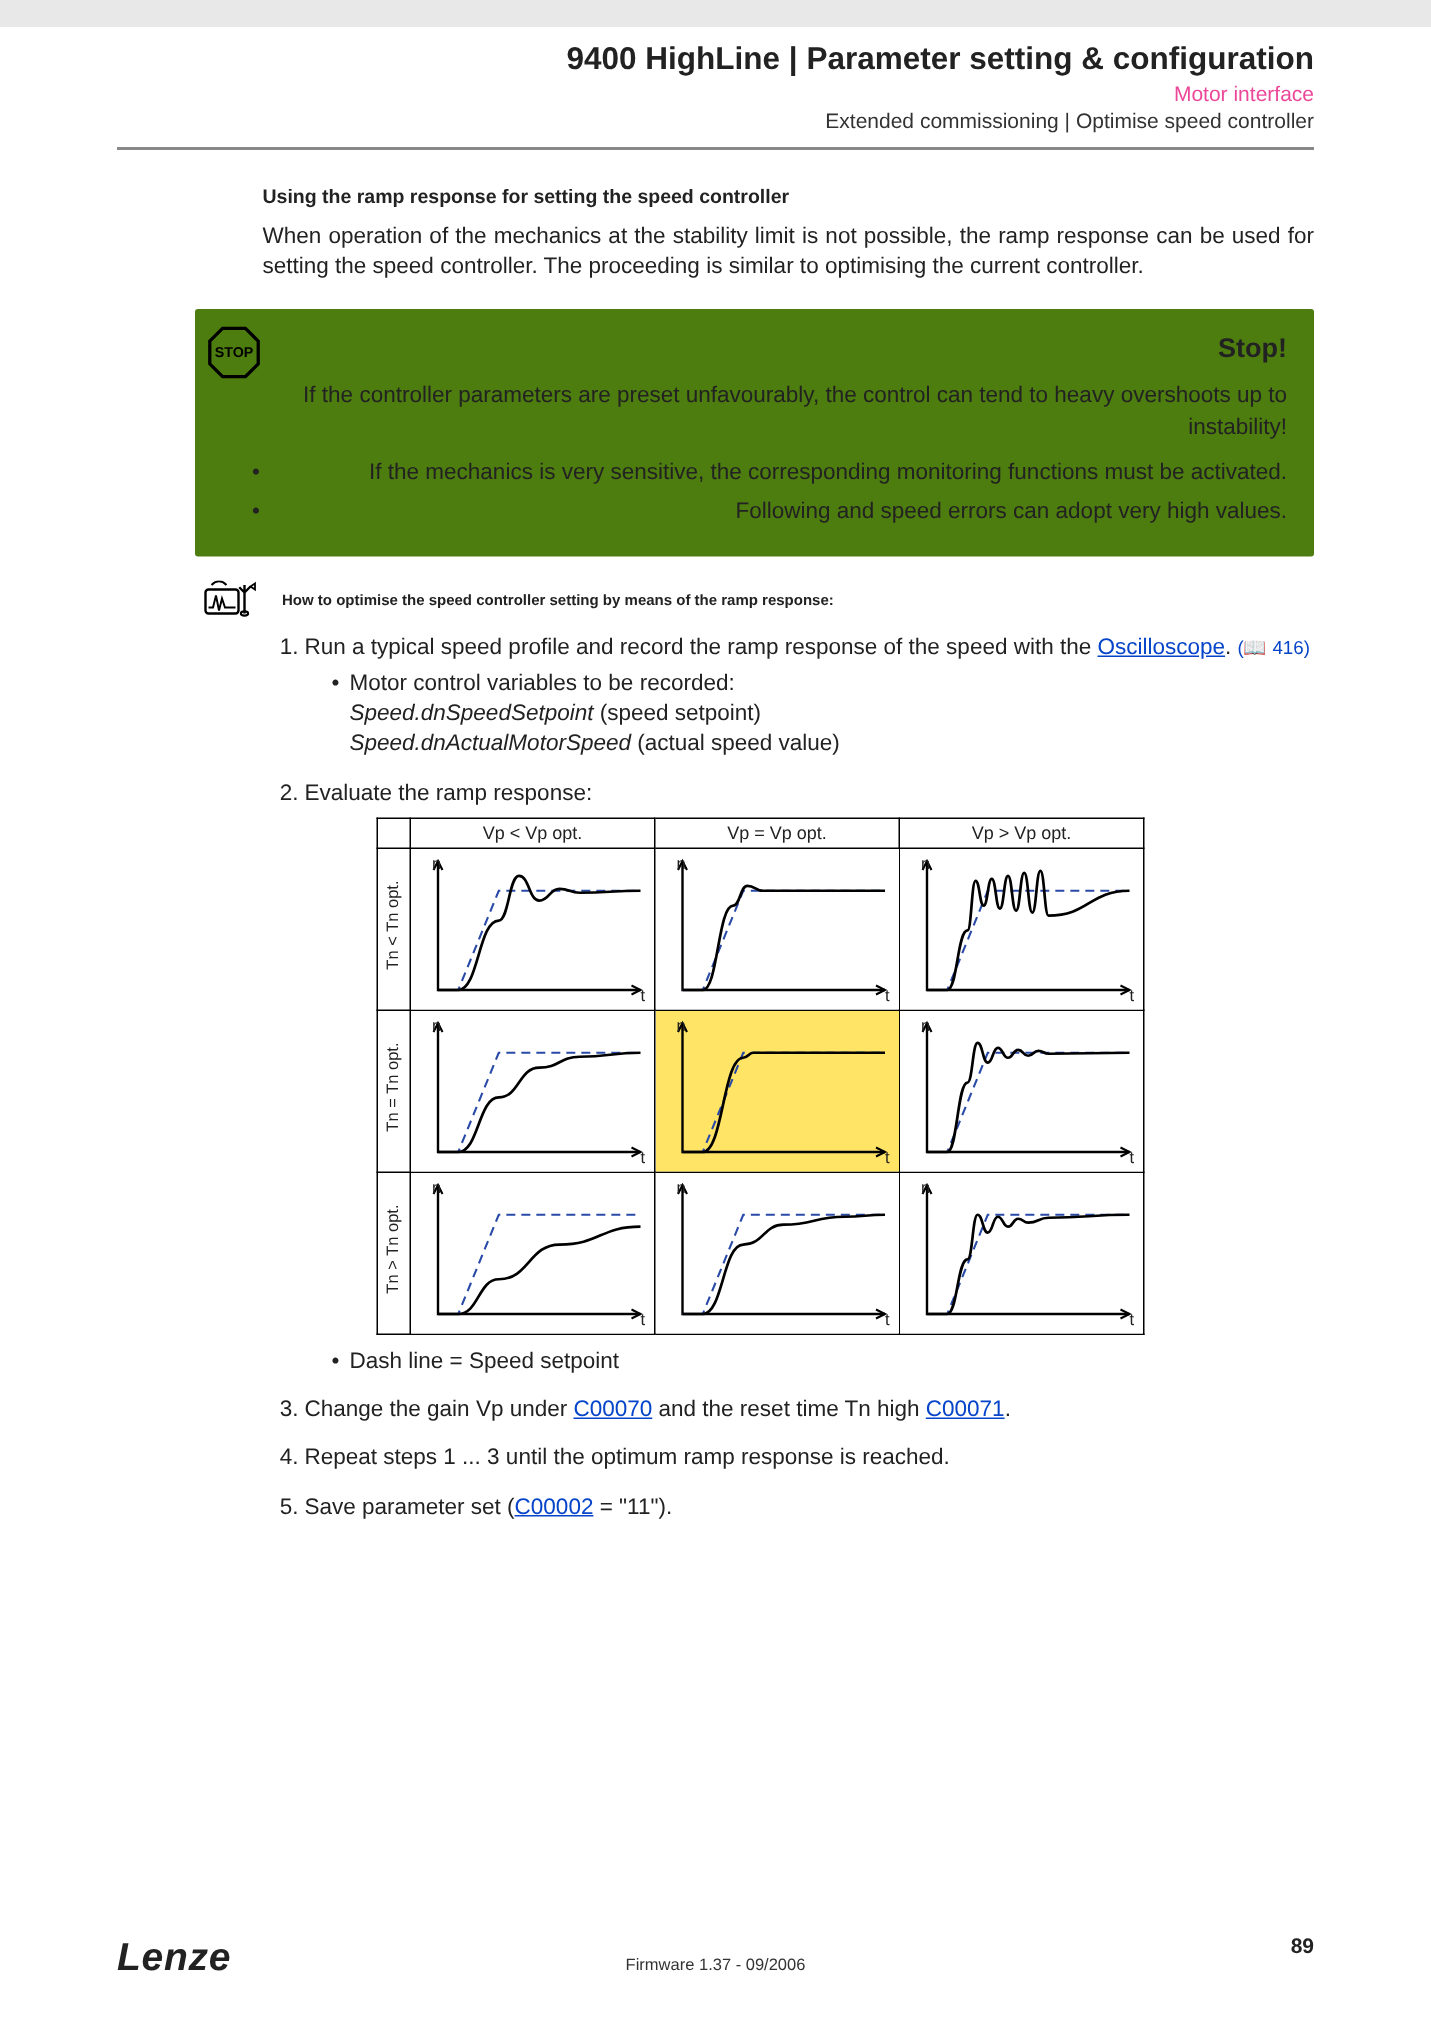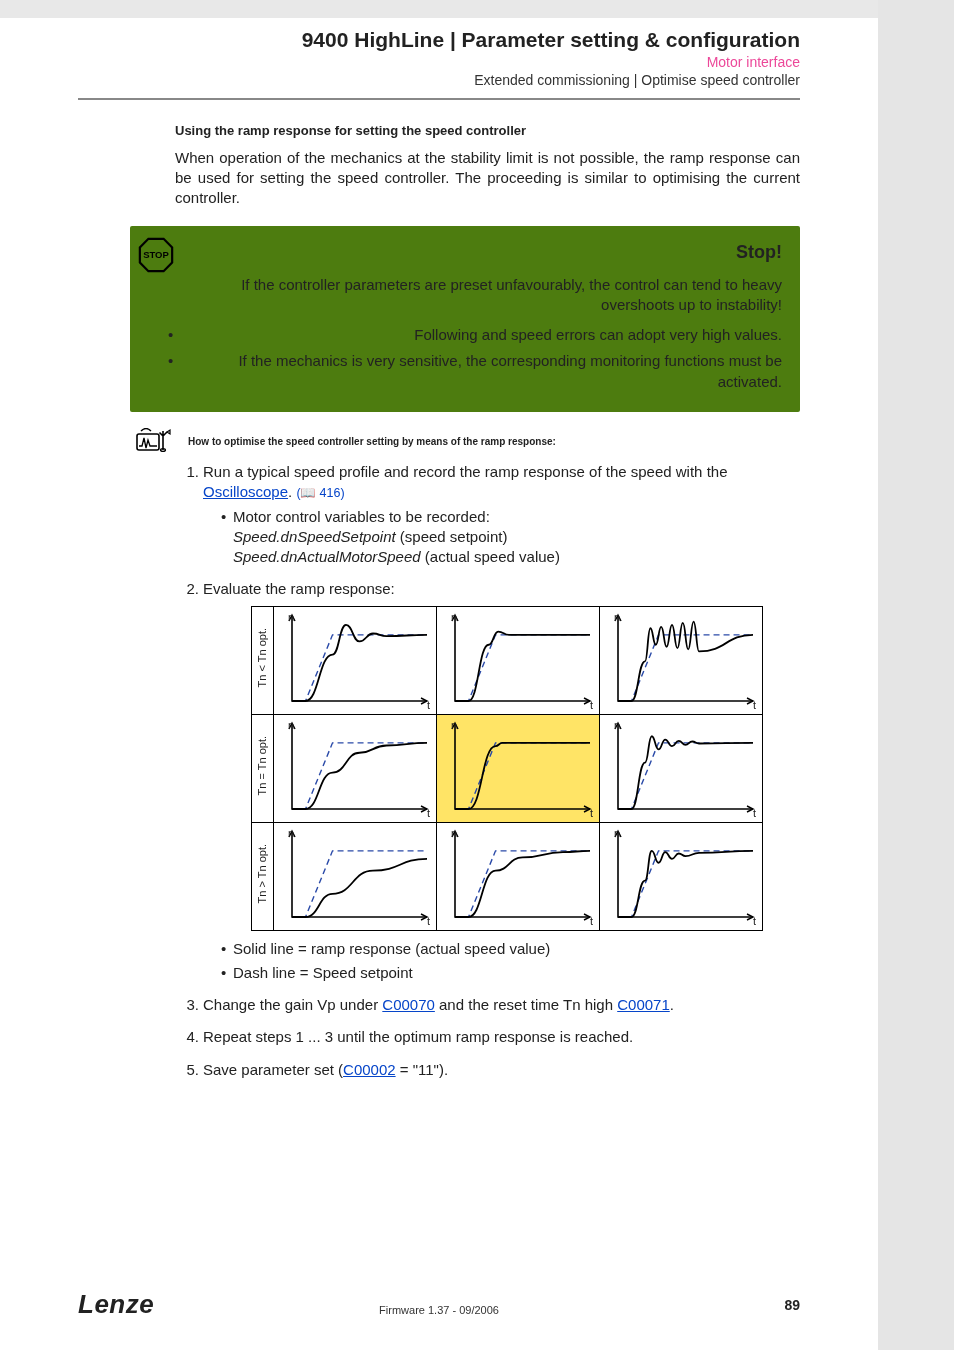--- a/index.html
+++ b/index.html
@@ -1,17 +1,17 @@
 <!DOCTYPE html>
 <html><head>
 <meta charset="utf-8">
 <style>
   * { box-sizing: border-box; margin: 0; padding: 0; }
   html, body { width: 954px; height: 1350px; background: #e5e5e5; font-family: Arial, Helvetica, sans-serif; color: #222; }
-  .page { background: #fff; width: 878px; height: 1350px; position: relative; padding: 0; }
+  .page { background: #fff; width: 954px; height: 1350px; position: relative; padding: 0; }
   .top-strip { height: 18px; background: #e8e8e8; }
   .header { text-align: right; padding: 10px 78px 0 0; }
   .header h1 { font-size: 21px; font-weight: bold; color: #222; }
   .header .sub1 { font-size: 14px; color: #ec4899; margin-top: 2px; }
   .header .sub2 { font-size: 14px; color: #333; margin-top: 2px; }
   .header-rule { border: none; border-top: 2px solid #888; margin: 10px 78px 0 78px; }
   .content { padding: 22px 78px 0 175px; font-size: 15px; line-height: 1.35; }
   .sec-title { font-weight: bold; margin-bottom: 8px; font-size: 13px; }
   .para { margin-bottom: 18px; text-align: justify; }
   .callout {
@@ -48,21 +48,21 @@
   table.chart th { font-weight: normal; font-size: 12px; height: 20px; width: 163px; text-align: center; background:#fff; }
   table.chart th.rowlabel, table.chart td.rowlabel {
     width: 22px; font-size: 11px; text-align: center; vertical-align: middle; background:#fff;
   }
   table.chart td.rowlabel .rot { writing-mode: vertical-rl; transform: rotate(180deg); white-space: nowrap; display:inline-block; padding: 6px 2px;}
   table.chart td.cell { width: 163px; height: 108px; background: #fff; position: relative; }
   table.chart td.cell.hl { background: #ffe466; }
   .axis-n { position: absolute; left: 14px; top: 3px; font-size: 11px; }
   .axis-t { position: absolute; right: 6px; bottom: 1px; font-size: 11px; }
   .plot { position: absolute; left: 0; top: 0; }
-  .footer { position: absolute; bottom: 30px; left: 78px; right: 78px; display: flex; align-items: center; justify-content: space-between; gap: 40px; }
+  .footer { position: absolute; bottom: 30px; left: 78px; right: 78px; display: flex; align-items: flex-start; justify-content: space-between; gap: 40px; }
   .logo { font-weight: 800; letter-spacing: 0.5px; font-size: 26px; font-style: italic; }
   .foot-center { font-size: 11px; color: #333; position:absolute; left:50%; transform:translateX(-50%); bottom:4px;}
   .foot-page { font-weight: bold; font-size: 14px; }
   .corner { border: none; }
 </style>
 </head>
 <body>
 
 <div class="page">
   <div class="top-strip"></div>
@@ -82,22 +82,22 @@
     <div class="callout">
       <div class="icon-wrap">
         <svg width="38" height="38" viewBox="0 0 40 40">
           <polygon points="12,3 28,3 37,12 37,28 28,37 12,37 3,28 3,12" fill="none" stroke="#000" stroke-width="2.3"></polygon>
           <text x="20" y="23" text-anchor="middle" font-size="10" font-family="Arial" font-weight="bold">STOP</text>
         </svg>
       </div>
       <div class="stop-title">Stop!</div>
       <p>If the controller parameters are preset unfavourably, the control can tend to heavy overshoots up to instability!</p>
       <ul>
+        <li>If the mechanics is very sensitive, the corresponding monitoring functions must be activated.</li>
         <li>Following and speed errors can adopt very high values.</li>
-        <li>If the mechanics is very sensitive, the corresponding monitoring functions must be activated.</li>
       </ul>
     </div>
 
     <div class="howto-row">
       <div class="icon-wrap">
         <svg width="40" height="26" viewBox="0 0 40 26">
           <rect x="1" y="6" width="22" height="16" rx="2" fill="none" stroke="#000" stroke-width="1.6"></rect>
           <path d="M3 18 L6 18 L8 10 L10 20 L12 12 L14 18 L21 18" fill="none" stroke="#000" stroke-width="1.3"></path>
           <path d="M5 3 Q10 -2 15 3" fill="none" stroke="#000" stroke-width="1.4"></path>
           <path d="M27 3 C27 3 27 22 27 22 M27 8 L31 4 M27 8 L23.5 4.5" fill="none" stroke="#000" stroke-width="1.6"></path>
@@ -118,20 +118,26 @@
             <span class="italic">Speed.dnSpeedSetpoint</span><span> (speed setpoint)</span><br>
             <span class="italic">Speed.dnActualMotorSpeed</span><span> (actual speed value)</span>
           </li>
         </ul>
       </li>
       <li>
         <span>Evaluate the ramp response:</span>
         <div class="chart-wrap">
           <table class="chart">
             <tbody>
+                <tr>
+              <th class="rowlabel corner"></th>
+              <th>Vp &lt; Vp opt.</th>
+              <th>Vp = Vp opt.</th>
+              <th>Vp &gt; Vp opt.</th>
+            </tr>
             <tr>
               <td class="rowlabel"><span class="rot">Tn &lt; Tn opt.</span></td>
               <td class="cell" id="c00">
                     <svg width="163" height="108" class="plot">
                       <path d="M 18 8 L 18 94 L 153 94" stroke="#000" stroke-width="1.6" fill="none"></path>
                       <path d="M 15 14 L 18 8 L 21 14" stroke="#000" stroke-width="1.4" fill="none"></path>
                       <path d="M 147 91 L 153 94 L 147 97" stroke="#000" stroke-width="1.4" fill="none"></path>
                       <path d="M 18 94 L 31.5 94 L 58.5 27.846153846153854 L 153 27.846153846153854" stroke="#2a4aa8" stroke-width="1.4" stroke-dasharray="6 4" fill="none"></path>
                       <path d="M 18 94 C 24.75 94 24.75 94 31.5 94 C 45 94 45 47.69230769230769 58.5 47.69230769230769 C 65.25 47.69230769230769 65.25 17.923076923076934 72 17.923076923076934 C 78.75 17.923076923076934 78.75 34.46153846153846 85.5 34.46153846153846 C 92.25 34.46153846153846 92.25 26.52307692307693 99 26.52307692307693 C 105.75 26.52307692307693 105.75 29.169230769230765 112.5 29.169230769230765 C 132.75 29.169230769230765 132.75 27.846153846153854 153 27.846153846153854" stroke="#000" stroke-width="1.8" fill="none"></path>
                     </svg>
@@ -230,21 +236,20 @@
                       <path d="M 18 94 C 24.75 94 24.75 94 31.5 94 C 38.25 94 38.25 57.61538461538461 45 57.61538461538461 C 48.375 57.61538461538461 48.375 27.846153846153854 51.75 27.846153846153854 C 55.125 27.846153846153854 55.125 39.753846153846155 58.5 39.753846153846155 C 61.875 39.753846153846155 61.875 29.169230769230765 65.25 29.169230769230765 C 68.625 29.169230769230765 68.625 35.78461538461539 72 35.78461538461539 C 75.375 35.78461538461539 75.375 30.492307692307698 78.75 30.492307692307698 C 82.125 30.492307692307698 82.125 33.138461538461534 85.5 33.138461538461534 C 92.25 33.138461538461534 92.25 29.830769230769235 99 29.830769230769235 C 126 29.830769230769235 126 27.846153846153854 153 27.846153846153854" stroke="#000" stroke-width="1.8" fill="none"></path>
                     </svg>
                     <span class="axis-n">n</span>
                     <span class="axis-t">t</span>
                   </td>
             </tr>
           </tbody>
             </table>
         </div>
         <ul class="legend">
-          <li>Solid line = ramp response (actual speed value)</li>
           <li>Dash line = Speed setpoint</li>
         </ul>
       </li>
       <li>
         <span>Change the gain Vp under </span><a href="#" class="link">C00070</a><span> and the reset time Tn high </span><a href="#" class="link">C00071</a><span>.</span>
       </li>
       <li><span>Repeat steps 1 ... 3 until the optimum ramp response is reached.</span></li>
       <li>
         <span>Save parameter set (</span><a href="#" class="link">C00002</a><span> = "11").</span>
       </li>

